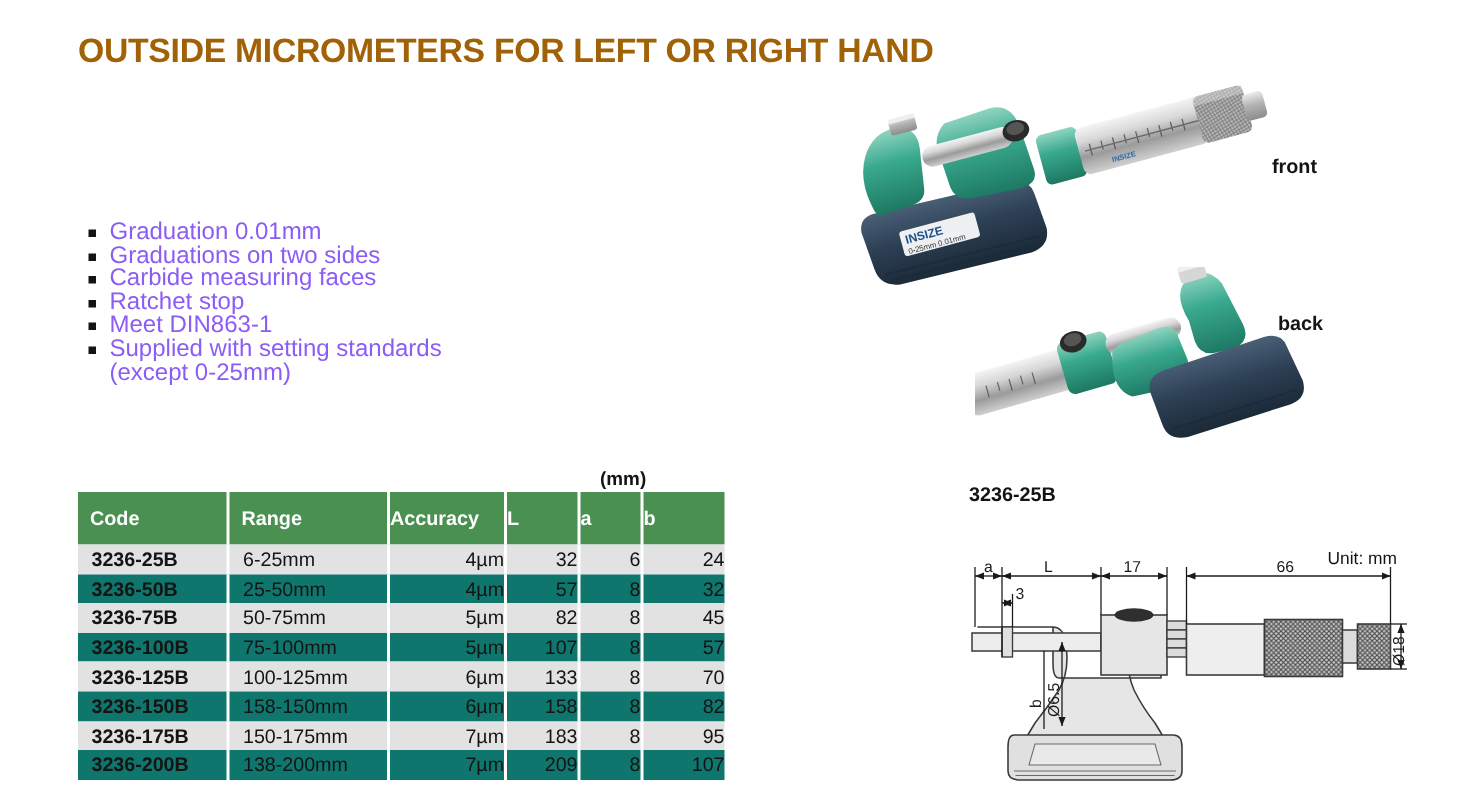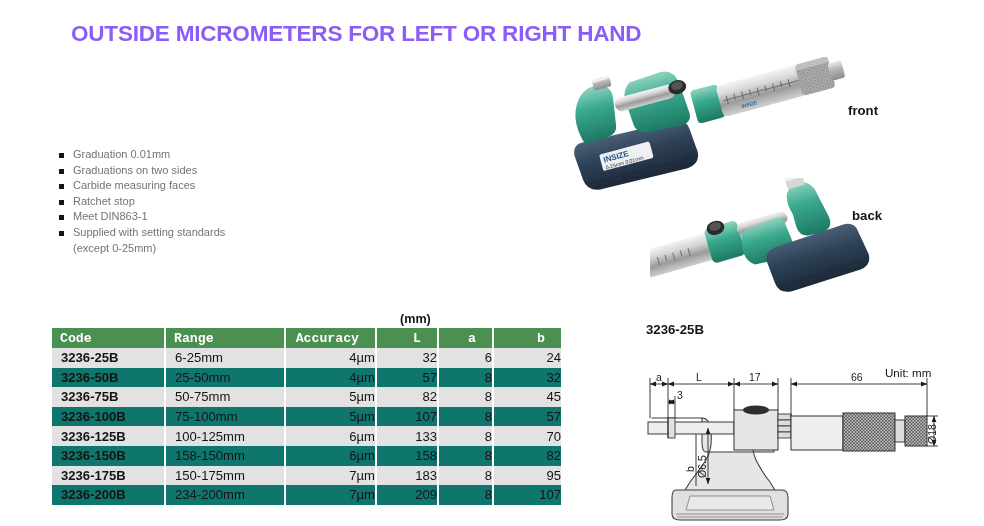--- a/index.html
+++ b/index.html
@@ -12,44 +12,44 @@
     height: 526px;
     position: relative;
     overflow: hidden;
     font-family: "Liberation Sans", sans-serif;
     color: #1a1a1a;
   }
 
   
   .page-title {
     position: absolute;
-    left: 71px;
+    left: 52px;
     top: 21px;
     font-size: 22.5px;
     font-weight: bold;
     letter-spacing: -0.2px;
-    color: #8b5cf6;
+    color: #a16207;
     white-space: nowrap;
   }
 
   
   .feature-list {
     position: absolute;
     left: 58px;
     top: 147px;
     margin: 0;
     padding: 0;
     list-style: none;
   }
   .feature-list li {
     position: relative;
     padding-left: 15px;
-    font-size: 11px;
+    font-size: 16px;
     line-height: 15.6px;
-    color: #737373;
+    color: #8b5cf6;
     white-space: pre-line;
   }
   .feature-list li::before {
     content: "";
     position: absolute;
     left: 1px;
     top: 6px;
     width: 5px;
     height: 5px;
     background: #141414;
@@ -73,27 +73,26 @@
   table.spec-table {
     border-collapse: collapse;
     width: 387px;
     table-layout: fixed;
   }
   table.spec-table th {
     background: #4a9050;
     color: #ffffff;
     font-size: 13.2px;
     font-weight: bold;
-    height: 20px;
+    height: 35px;
     border-right: 2px solid #ffffff;
-    padding: 0 16px 0 8px;
+    padding: 0 3px 0 8px;
     text-align: left;
-    font-family: Liberation Mono, monospace;
-  }
-  table.spec-table th.c { text-align: right; padding-left: 0; }
+  }
+  table.spec-table th.c { text-align: left; padding-left: 0; }
   table.spec-table th:last-child { border-right: none; }
 
   table.spec-table td {
     font-size: 13.1px;
     height: 19.6px;
     color: #141414;
     border-right: 2px solid #ffffff;
     padding: 0;
     text-align: right;
   }
@@ -351,21 +350,21 @@
       <tr class="alt">
         <td class="code">3236-175B</td>
         <td class="range">150-175mm</td>
         <td>7µm</td>
         <td>183</td>
         <td>8</td>
         <td>95</td>
       </tr>
       <tr>
         <td class="code">3236-200B</td>
-        <td class="range">234-200mm</td>
+        <td class="range">138-200mm</td>
         <td>7µm</td>
         <td>209</td>
         <td>8</td>
         <td>107</td>
       </tr>
     </tbody>
   </table>
 </div>
 
 <div class="unit-mm">Unit: mm</div>

